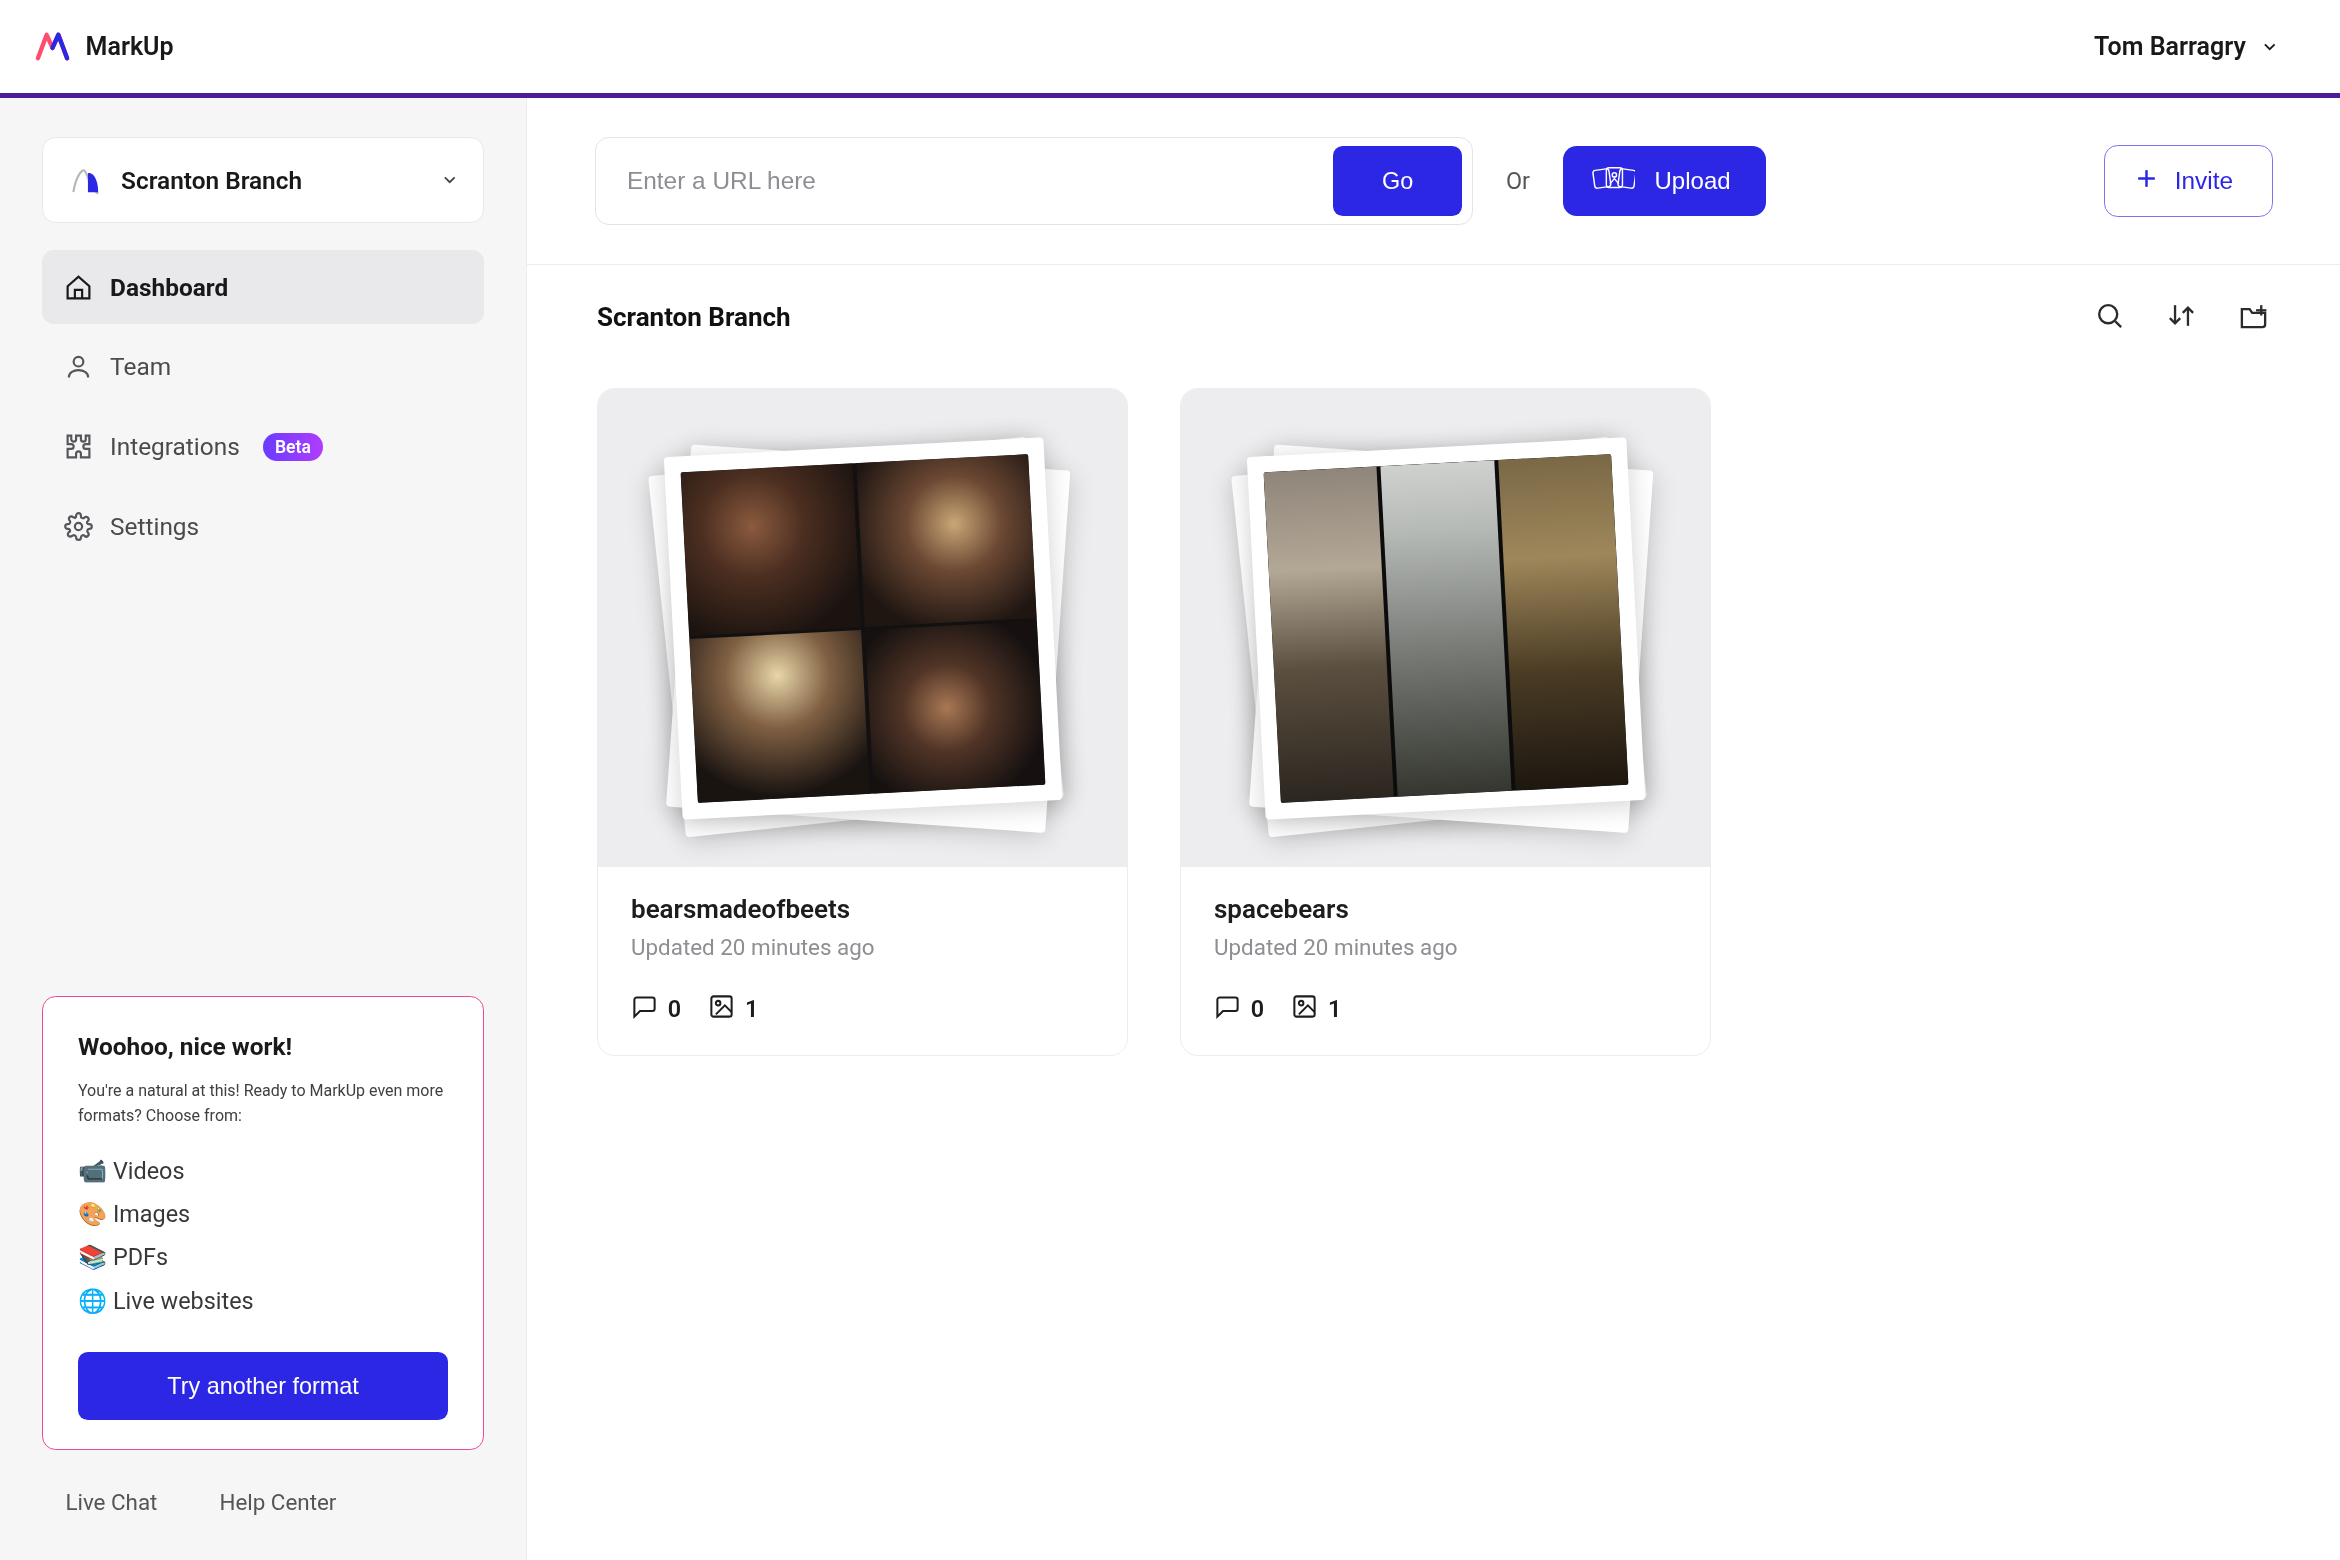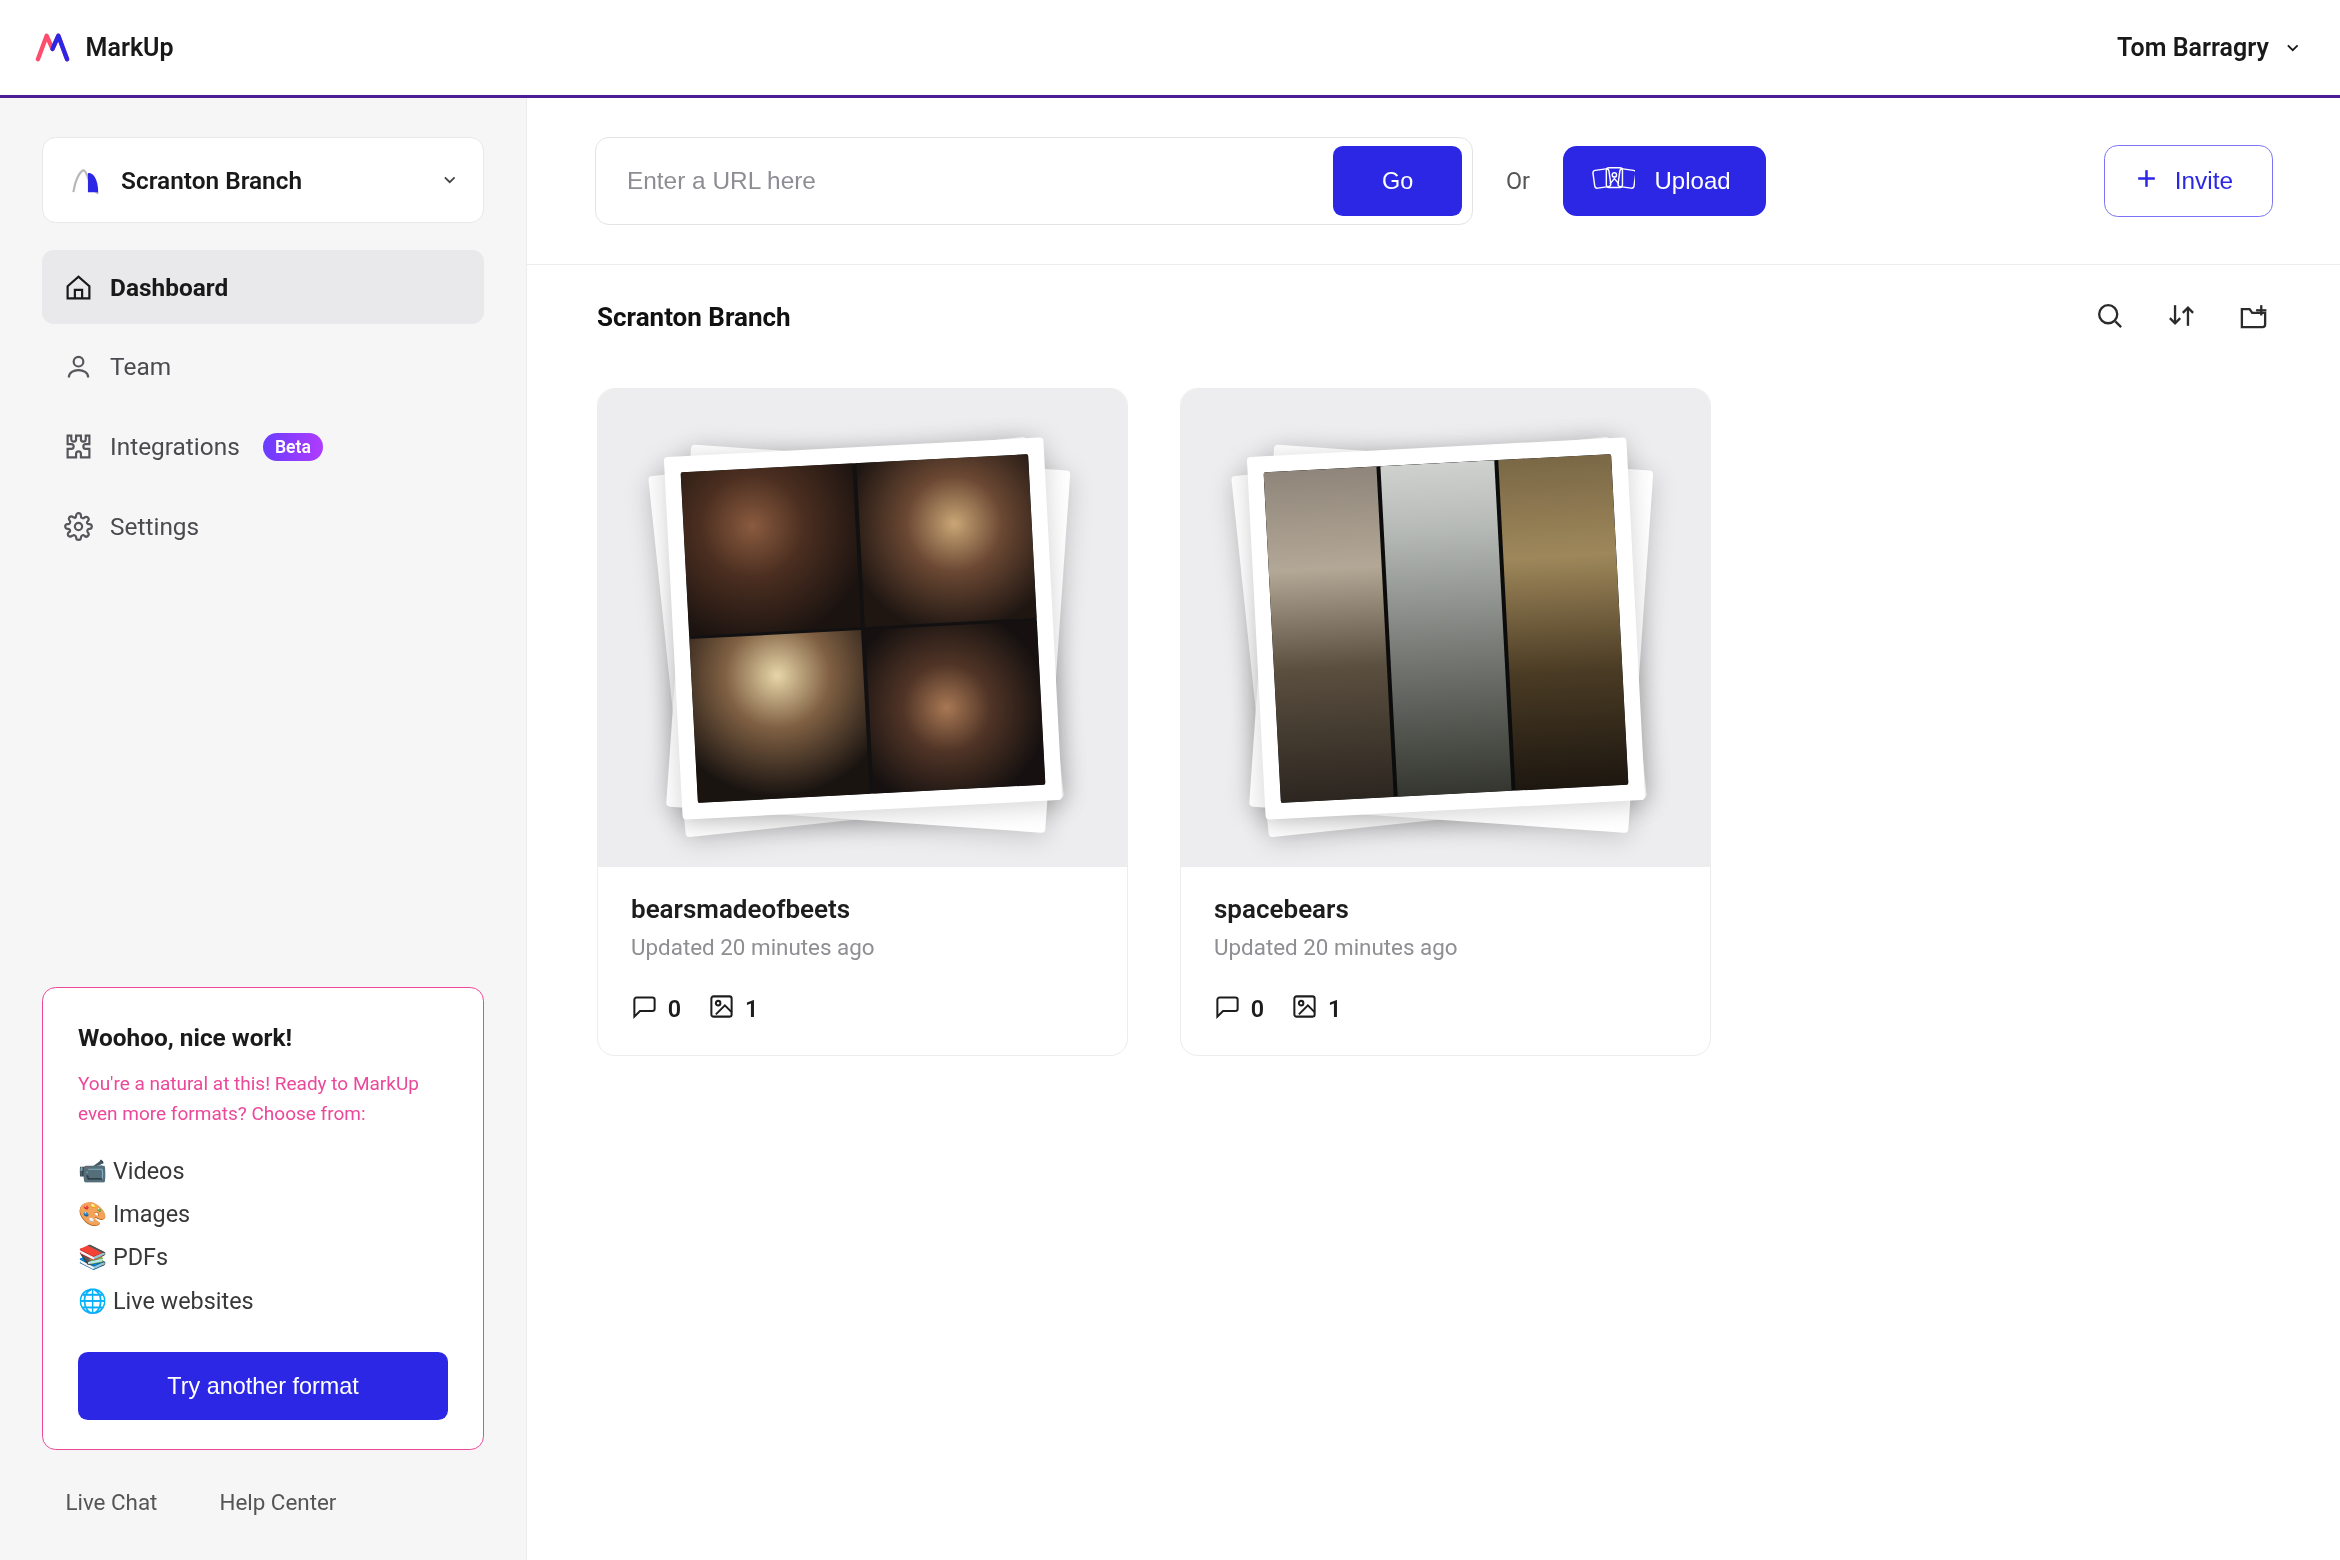--- a/index.html
+++ b/index.html
@@ -6,24 +6,24 @@
   body {
     font-family: -apple-system, BlinkMacSystemFont, "Segoe UI", Roboto, "Helvetica Neue", Arial, sans-serif;
     background: #fff;
     color: #111;
     width: 2341px;
     height: 1560px;
   }
   
   .topbar {
     height: 98px;
-    border-bottom: 3px solid #4c1d95;
+    border-bottom: 5px solid #4c1d95;
     display: flex;
     align-items: center;
-    padding: 0 39px 0 35px;
+    padding: 0 62px 0 35px;
     justify-content: space-between;
   }
   .logo-block { display:flex; align-items:center; gap:15.6px; }
   .logo-mark {
     width: 35px; height: 35px; position: relative;
   }
   .logo-mark svg { width: 35px; height: 35px; }
   .logo-text { font-size: 25px; font-weight: 600; color: #191919; }
   .user-block { display:flex; align-items:center; gap:13.7px; cursor:pointer; }
   .user-name { font-size: 25px; font-weight: 600; color: #191919; }
@@ -98,21 +98,21 @@
 
   .sidebar-spacer { flex:1; }
 
   .hint-box {
     background:#fff;
     border-radius:13.7px;
     padding: 35px 35px 29px 35px;
     border:1px solid #ec4899;
   }
   .hint-title { font-size:24.4px; font-weight:700; color:#1a1a1a; margin-bottom:17.6px;}
-  .hint-body { font-size:19px; color:#ec4899; line-height:1.55; margin-bottom:21.5px;}
+  .hint-body { font-size:16px; color:#404040; line-height:1.55; margin-bottom:21.5px;}
   .hint-list { list-style:none; }
   .hint-list li { font-size:23.4px; color:#383838; line-height:1.85; }
   .hint-cta {
     margin-top: 29px;
     width: 100%;
     height: 68px;
     background: #2c27e5;
     color: #fff;
     border:none;
     border-radius:9.8px;

